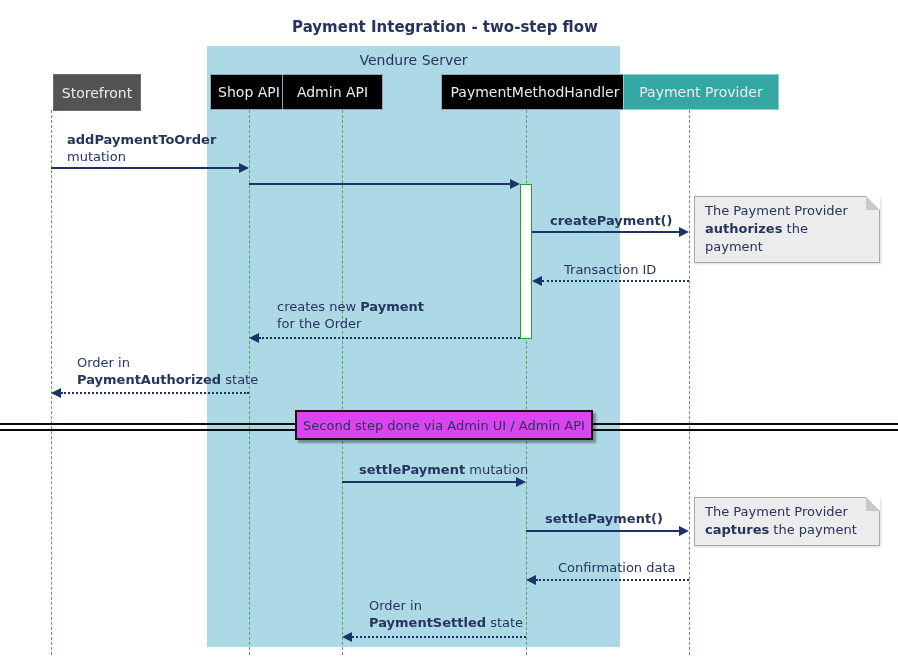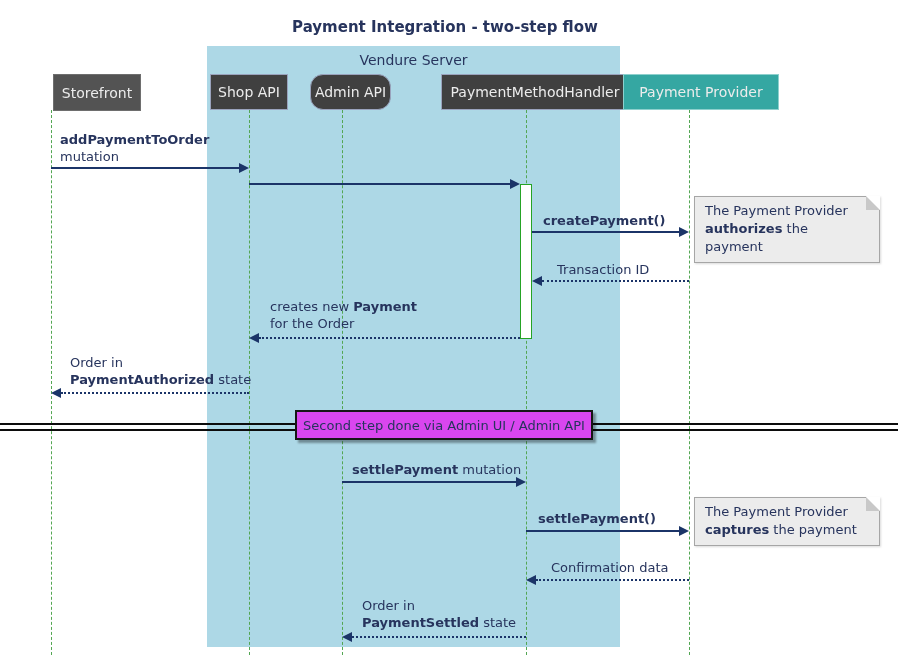--- a/index.html
+++ b/index.html
@@ -21,35 +21,35 @@
   }
   .lifeline {
     position:absolute; top:110px; height:545px; width:0;
     border-left:1px dashed #53A653; z-index:1;
   }
   .participant {
     position:absolute; top:74px; height:36px; z-index:5;
     display:flex; align-items:center; justify-content:center;
     font-size:14px; color:#ECECEC; box-sizing:border-box;
   }
-  .p-navy { background:#404040; border:1px solid #9AA3BD; }
+  .p-navy { background:#000000; border:1px solid #9AA3BD; }
   .p-gray { background:#535353; border:1px solid #6E6E6E; height:37px; }
   .p-teal { background:#35A7A2; border:1px solid #8ED0CD; }
   .activation {
     position:absolute; left:520px; top:184px; width:10px; height:153px;
     background:#ffffff; border:1px solid #25A325; z-index:3;
   }
   .arrow { position:absolute; height:0; border-top:2px solid #1B3468; z-index:3; }
   .arrow.dotted { border-top:2px dotted #1B3468; }
   .ah { position:absolute; width:0; height:0; z-index:3; }
   .ah-r { border-top:5px solid transparent; border-bottom:5px solid transparent; border-left:10px solid #1B3468; }
   .ah-l { border-top:5px solid transparent; border-bottom:5px solid transparent; border-right:10px solid #1B3468; }
   .msg-label {
     position:absolute; font-size:13px; color:#27345D; line-height:17px;
-    white-space:nowrap; z-index:4;
+    white-space:nowrap; z-index:4;margin-left:7px;
   }
   .msg-label b, .note b { font-weight:bold; }
   .note {
     position:absolute; width:186px; box-sizing:border-box;
     background:#ECECEC; border:1px solid #A6A6A6;
     padding:5px 10px 6px 10px; font-size:13px; line-height:18px; color:#27345D;
     z-index:5; box-shadow:1px 1px 2px rgba(0,0,0,0.15);
   }
   .note::before {
     content:""; position:absolute; top:-1px; right:-1px;
@@ -81,21 +81,21 @@
   <div class="divider-rule"></div>
 
   <div class="lifeline" style="left:51px;"></div>
   <div class="lifeline" style="left:249px;"></div>
   <div class="lifeline" style="left:342px;"></div>
   <div class="lifeline" style="left:526px;"></div>
   <div class="lifeline" style="left:689px;"></div>
 
   <div class="participant p-gray" style="left:8px;   width:88px;margin-left:45px;">Storefront</div>
   <div class="participant p-navy" style="left:210px; width:78px;">Shop API</div>
-  <div class="participant p-navy" style="left:310px; width:81px;border-radius:13px;">Admin API</div>
+  <div class="participant p-navy" style="left:282px; width:101px;">Admin API</div>
   <div class="participant p-navy" style="left:441px; width:188px;">PaymentMethodHandler</div>
   <div class="participant p-teal" style="left:623px; width:156px;">Payment Provider</div>
 
   <div class="activation"></div>
 
   <div class="msg-label" style="left:60px; top:131px;">
     <div><b>addPaymentToOrder</b></div>
     <div>mutation</div>
   </div>
   <div class="arrow" style="left:51px; top:167px; width:188px;"></div>

